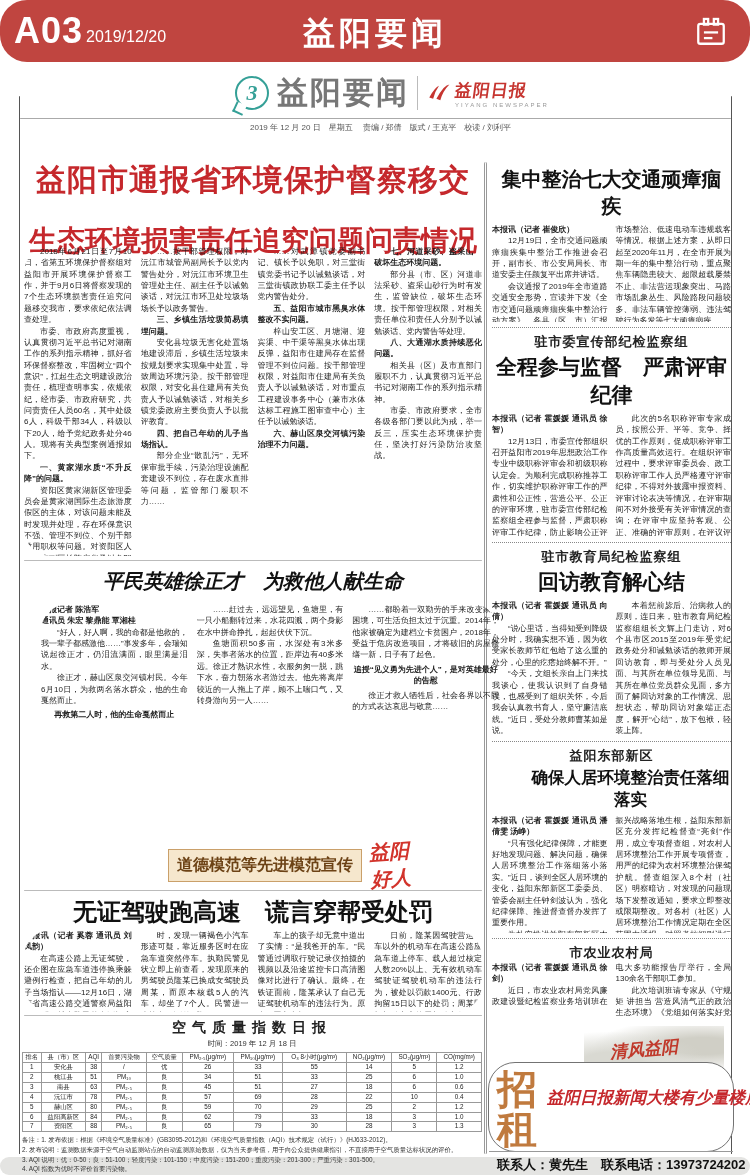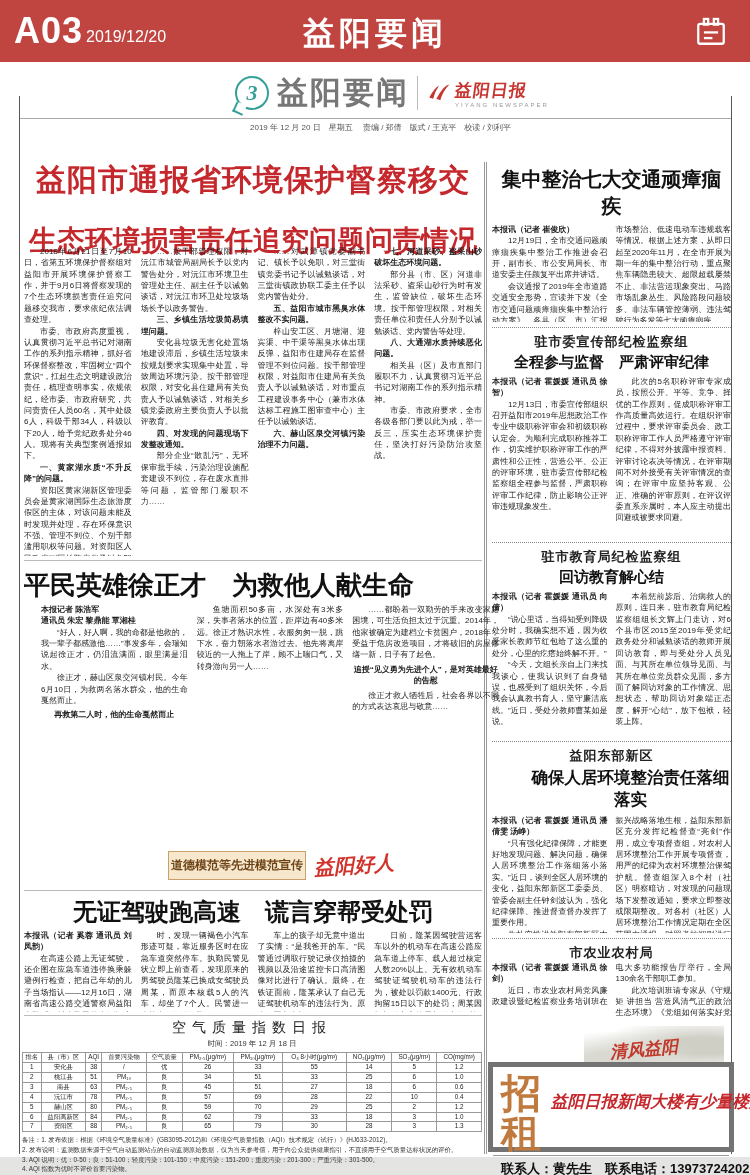--- a/index.html
+++ b/index.html
@@ -2,21 +2,21 @@
 <html style="--appbar-red: #c04540; --headline-red: #c5282c; --teal: #35a097; --logo-red: #c63530; --ad-orange: #c07a3e;"><head>
 <meta charset="utf-8">
 <style>
   :root{
     --appbar-red:#c04540; --headline-red:#c5282c; --teal:#35a097;
     --logo-red:#c63530; --ad-orange:#c07a3e; --ink:#222;
   }
   *{box-sizing:border-box; margin:0; padding:0;}
   body{width:750px;height:1175px;position:relative;overflow:hidden;background:#fff;
        font-family:"Liberation Sans","DejaVu Sans",sans-serif;color:var(--ink);}
-  .abs{position:absolute;}
+  .abs{position:absolute;border-radius:27px;}
 
   
   .appbar{left:0;top:0;width:750px;height:62px;background:var(--appbar-red);color:#fff;}
   .appbar .code{left:14px;top:10px;font-size:36px;font-weight:bold;letter-spacing:1px;}
   .appbar .adate{left:86px;top:28px;font-size:16px;}
   .appbar .atitle{left:0;right:0;top:12px;text-align:center;font-size:32px;font-weight:bold;letter-spacing:4px;}
   .appbar .aicon{right:22px;top:14px;width:34px;height:34px;}
 
   
   .vline-l{left:19px;top:96px;width:0;height:1058px;border-left:1px solid #555;}
@@ -49,61 +49,61 @@
   .cols .col{flex:1;overflow:hidden;}
 
   
   .lead-h{left:24px;top:160px;width:458px;text-align:center;color:var(--headline-red);font-weight:bold;}
   .lead-h .l1{font-size:30px;letter-spacing:1px;}
   .lead-h .l2{font-size:28px;letter-spacing:0px;margin-top:21px;}
   .lead-cols{left:24px;top:246px;width:458px;height:310px;}
   .rule1{left:24px;top:560px;width:458px;border-top:1px solid #bbb;}
 
   
-  .hero-h{left:24px;top:568px;width:458px;font-size:26px;font-weight:bold;color:#111;}
+  .hero-h{left:24px;top:568px;width:458px;text-align:center;font-size:20px;font-weight:bold;color:#111;font-style:italic;}
   .hero-cols{left:24px;top:604px;width:458px;height:280px;margin-left:17px;}
   .promo{left:168px;top:846px;width:254px;height:38px;background:#fff;display:flex;align-items:center;gap:8px;}
   .promo-box{background:#f6e7cd;border:1px solid #caa06a;color:#6d4316;font-weight:bold;
-             font-size:12px;padding:5px 2px;white-space:nowrap;}
+             font-size:16px;padding:5px 8px;white-space:nowrap;}
   .stamp{font-size:20px;font-weight:bold;color:#d2342c;font-style:italic;transform:rotate(-4deg);
          font-family:"Liberation Serif","DejaVu Serif",serif;}
   .rule2{left:24px;top:890px;width:458px;border-top:1px solid #bbb;}
 
   
   .bot-h{left:24px;top:896px;width:458px;text-align:center;font-size:24px;font-weight:bold;color:#111;}
   .bot-cols{left:24px;top:930px;width:458px;height:82px;}
   .rule3{left:24px;top:1015px;width:458px;border-top:1px solid #bbb;}
 
   
   .air{left:22px;top:1019px;width:460px;}
-  .air-title{text-align:center;font-size:14px;font-weight:normal;letter-spacing:6px;}
+  .air-title{text-align:center;font-size:14px;font-weight:bold;letter-spacing:6px;}
   .air-time{text-align:center;font-size:7.5px;color:#333;margin-top:2px;}
   table.aq{width:100%;border-collapse:collapse;margin-top:3px;}
   .aq th,.aq td{border:1px solid #999;font-size:6.3px;text-align:center;padding:1px 0;
                 font-weight:normal;color:#222;line-height:1.1;}
   .air-notes{margin-top:3px;font-size:6.4px;line-height:1.5;color:#333;}
 
   
   .sidebar{left:492px;top:164px;width:239px;}
   .sb-art{overflow:hidden;}
   .sb-kicker{text-align:center;font-size:13px;font-weight:bold;letter-spacing:1px;color:#222;}
   .sb-head{text-align:center;font-weight:bold;color:#111;margin:2px 0 4px;}
   .sb-head.s21{font-size:20px;}
-  .sb-head.s19{font-size:15px;}
+  .sb-head.s19{font-size:21px;}
   .sb-head.s17{font-size:16.5px;margin-left:38px;}
   .sb-body{column-count:2;column-gap:8px;overflow:hidden;}
   .sb-sep{border-top:1px dotted #888;margin:5px 0;}
   .artwork{position:relative;width:140px;height:50px;margin:4px 0 0 92px;
            background:radial-gradient(ellipse at 20% 70%, #d9d9d2 0 18%, transparent 60%),
                       radial-gradient(ellipse at 85% 40%, #d0cfc6 0 20%, transparent 65%);}
   .artwork span{position:absolute;left:26px;top:12px;font-size:17px;font-weight:bold;color:#c0392b;
                 font-style:italic;transform:rotate(-5deg);font-family:"Liberation Serif","DejaVu Serif",serif;}
 
   
-  .ad{left:488px;top:1062px;width:246px;height:90px;border:5px solid #737373;background:#fff;
+  .ad{left:488px;top:1062px;width:246px;height:90px;border:1px solid #737373;background:#fff;
       display:flex;flex-direction:column;}
   .ad-top{display:flex;align-items:center;gap:8px;padding:6px 8px 2px;}
   .ad-big{font-size:40px;font-weight:bold;color:var(--ad-orange);letter-spacing:2px;line-height:1;}
   .ad-right{display:flex;flex-direction:row;font-style:italic;}
   .ad-right .l{font-size:16.5px;font-weight:bold;color:#c5272c;line-height:1.2;white-space:nowrap;}
   .ad-right .s{font-size:7px;color:#666;margin-top:2px;letter-spacing:1px;}
   .ad-contact{border-top:1px solid #999;margin-top:auto;padding:4px 8px;font-size:13px;
               font-weight:bold;color:#111;white-space:nowrap;}
 </style>
 </head>
@@ -160,21 +160,21 @@
     <div class="col">
       <div class="blk p">2018年6月21日至7月10日，省第五环境保护督察组对益阳市开展环境保护督察工作，并于9月6日将督察发现的7个生态环境损害责任追究问题移交我市，要求依纪依法调查处理。</div>
       <div class="blk p">市委、市政府高度重视，认真贯彻习近平总书记对湖南工作的系列指示精神，抓好省环保督察整改，牢固树立“四个意识”，扛起生态文明建设政治责任，梳理查明事实，依规依纪，经市委、市政府研究，共问责责任人员60名，其中处级6人，科级干部34人，科级以下20人，给予党纪政务处分46人。现将有关典型案例通报如下。</div>
       <div class="blk h">一、黄家湖水质“不升反降”的问题。</div>
       <div class="blk p">资阳区黄家湖新区管理委员会是黄家湖国际生态旅游度假区的主体，对该问题未能及时发现并处理，存在环保意识不强、管理不到位、个别干部滥用职权等问题。对资阳区人民政府副区长陈启华予以免职检查，对资阳区域镇建设开发投资有限公司有关负责人予以诫勉谈话。</div>
     </div>
     <div class="col">
       <div class="blk p">……按干部管理权限，对沅江市城管局副局长予以党内警告处分，对沅江市环境卫生管理处主任、副主任予以诫勉谈话，对沅江市环卫处垃圾场场长予以政务警告。</div>
       <div class="blk h">三、乡镇生活垃圾简易填埋问题。</div>
       <div class="blk p">安化县垃圾无害化处置场地建设滞后，乡镇生活垃圾未按规划要求实现集中处置，导致周边环境污染。按干部管理权限，对安化县住建局有关负责人予以诫勉谈话，对相关乡镇党委政府主要负责人予以批评教育。</div>
-      <div class="blk h">四、对发现的问题现场下发整改通知。</div>
+      <div class="blk h">四、把自己年幼的儿子当场指认。</div>
       <div class="blk p">部分企业“散乱污”，无环保审批手续，污染治理设施配套建设不到位，存在废水直排等问题，监管部门履职不力……</div>
     </div>
     <div class="col">
       <div class="blk p">……对武潭镇党委副书记、镇长予以免职，对三堂街镇党委书记予以诫勉谈话，对三堂街镇政协联工委主任予以党内警告处分。</div>
       <div class="blk h">五、益阳市城市黑臭水体整改不实问题。</div>
       <div class="blk p">梓山安工区、月塘湖、迎宾渠、中干渠等黑臭水体出现反弹，益阳市住建局存在监督管理不到位问题。按干部管理权限，对益阳市住建局有关负责人予以诫勉谈话，对市重点工程建设事务中心（兼市水体达标工程施工图审查中心）主任予以诫勉谈话。</div>
       <div class="blk h">六、赫山区泉交河镇污染治理不力问题。</div>
     </div>
     <div class="col">
       <div class="blk h">七、河道采砂、盗采山砂破坏生态环境问题。</div>
@@ -189,20 +189,21 @@
 <div class="abs hero-h">平民英雄徐正才　为救他人献生命</div>
 <div class="abs hero-cols cols">
     <div class="col">
       <div class="blk by">本报记者 陈浩军</div>
       <div class="blk by">通讯员 朱宏 黎鼎能 覃湘桂</div>
       <div class="blk p">“好人，好人啊，我的命都是他救的，我一辈子都感激他……”事发多年，会瑞知说起徐正才，仍泪流满面，眼里满是泪水。</div>
       <div class="blk p">徐正才，赫山区泉交河镇村民。今年6月10日，为救两名落水群众，他的生命戛然而止。</div>
       <div class="blk c">再救第二人时，他的生命戛然而止</div>
     </div>
     <div class="col">
+      <div class="blk p">……赶过去，远远望见，鱼塘里，有一只小船翻转过来，水花四溅，两个身影在水中拼命挣扎，起起伏伏下沉。</div>
       <div class="blk p">鱼塘面积50多亩，水深处有3米多深，失事者落水的位置，距岸边有40多米远。徐正才熟识水性，衣服匆匆一脱，跳下水，奋力朝落水者游过去。他先将离岸较近的一人拖上了岸，顾不上喘口气，又转身游向另一人……</div>
     </div>
     <div class="col">
       <div class="blk p">……都盼着一双勤劳的手来改变家庭困境，可生活负担太过于沉重。2014年，他家被确定为建档立卡贫困户，2018年，受益于危房改造项目，才将破旧的房屋修缮一新，日子有了起色。</div>
       <div class="blk c">追授“见义勇为先进个人”，是对英雄最好的告慰</div>
       <div class="blk p">徐正才救人牺牲后，社会各界以不同的方式表达哀思与敬意……</div>
     </div>
   </div>
 <div class="abs promo">
   <div class="promo-box">道德模范等先进模范宣传</div>

